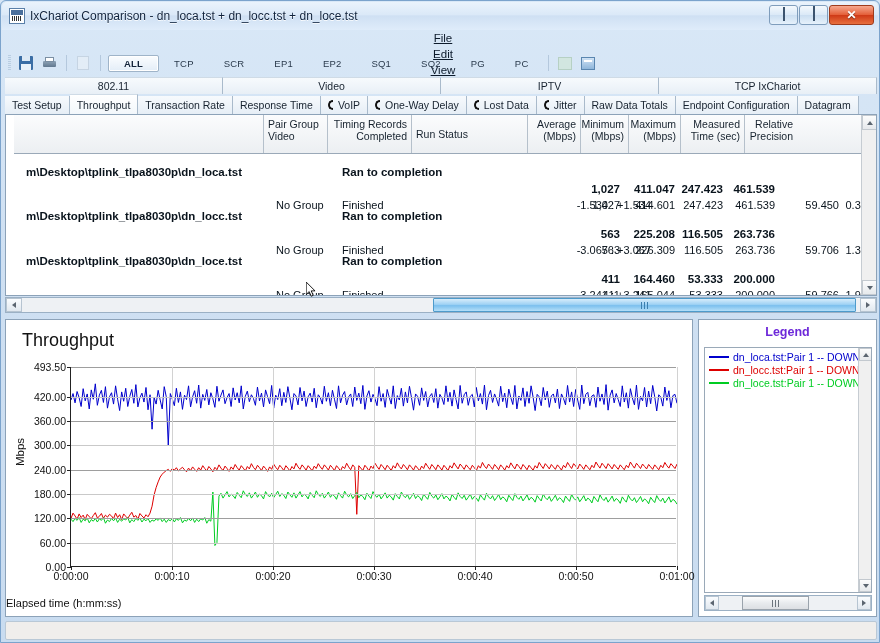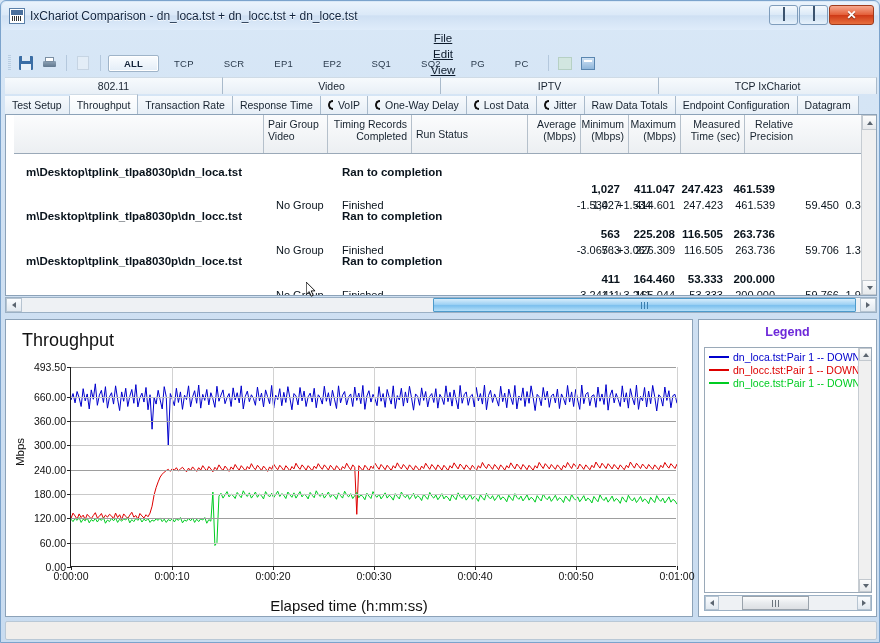--- a/index.html
+++ b/index.html
@@ -242,22 +242,22 @@
   .xtick{
     position:absolute;top:100%;margin-top:4px;transform:translateX(-50%);
     font-size:10.5px;color:#111;white-space:nowrap;
   }
   .xtickmark{position:absolute;top:100%;width:1px;height:4px;background:#222;}
   .ylabel{
     position:absolute;left:8px;top:146px;font-size:11.5px;color:#111;
     transform:rotate(-90deg);transform-origin:left top;white-space:nowrap;
   }
   .xlabel{
-    position:absolute;left:0;right:0;top:277px;text-align:center;
-    font-size:15px;color:#111;
+    position:absolute;left:0;right:0;top:277px;
+    font-size:11px;color:#111;
   }
 
   
   .legend-panel{
     position:absolute;left:697px;top:318px;width:179px;height:298px;
     background:#fff;border:1px solid #8ca2b8;box-sizing:border-box;
   }
   .legend-title{
     text-align:center;font-size:12.5px;font-weight:bold;color:#6d28d9;
     padding:5px 0 4px 0;
@@ -565,21 +565,21 @@
         <div class="ytickmark" style="top: 102.736px;"></div>
         <div class="ytick" style="top: 102.736px;">240.00</div>
         <div class="gl" style="top: 78.4195px;"></div>
         <div class="ytickmark" style="top: 78.4195px;"></div>
         <div class="ytick" style="top: 78.4195px;">300.00</div>
         <div class="gl major" style="top: 54.1033px;"></div>
         <div class="ytickmark" style="top: 54.1033px;"></div>
         <div class="ytick" style="top: 54.1033px;">360.00</div>
         <div class="gl" style="top: 29.7872px;"></div>
         <div class="ytickmark" style="top: 29.7872px;"></div>
-        <div class="ytick" style="top: 29.7872px;">660.00</div>
+        <div class="ytick" style="top: 29.7872px;">420.00</div>
         <div class="gl major" style="top: 0px;"></div>
         <div class="ytickmark" style="top: 0px;"></div>
         <div class="ytick" style="top: 0px;">493.50</div>
         <div class="xtickmark" style="left: 0px;"></div>
         <div class="xtick" style="left: 0px;">0:00:00</div>
         <div class="vl" style="left: 101px;"></div>
         <div class="xtickmark" style="left: 101px;"></div>
         <div class="xtick" style="left: 101px;">0:00:10</div>
         <div class="vl" style="left: 202px;"></div>
         <div class="xtickmark" style="left: 202px;"></div>

